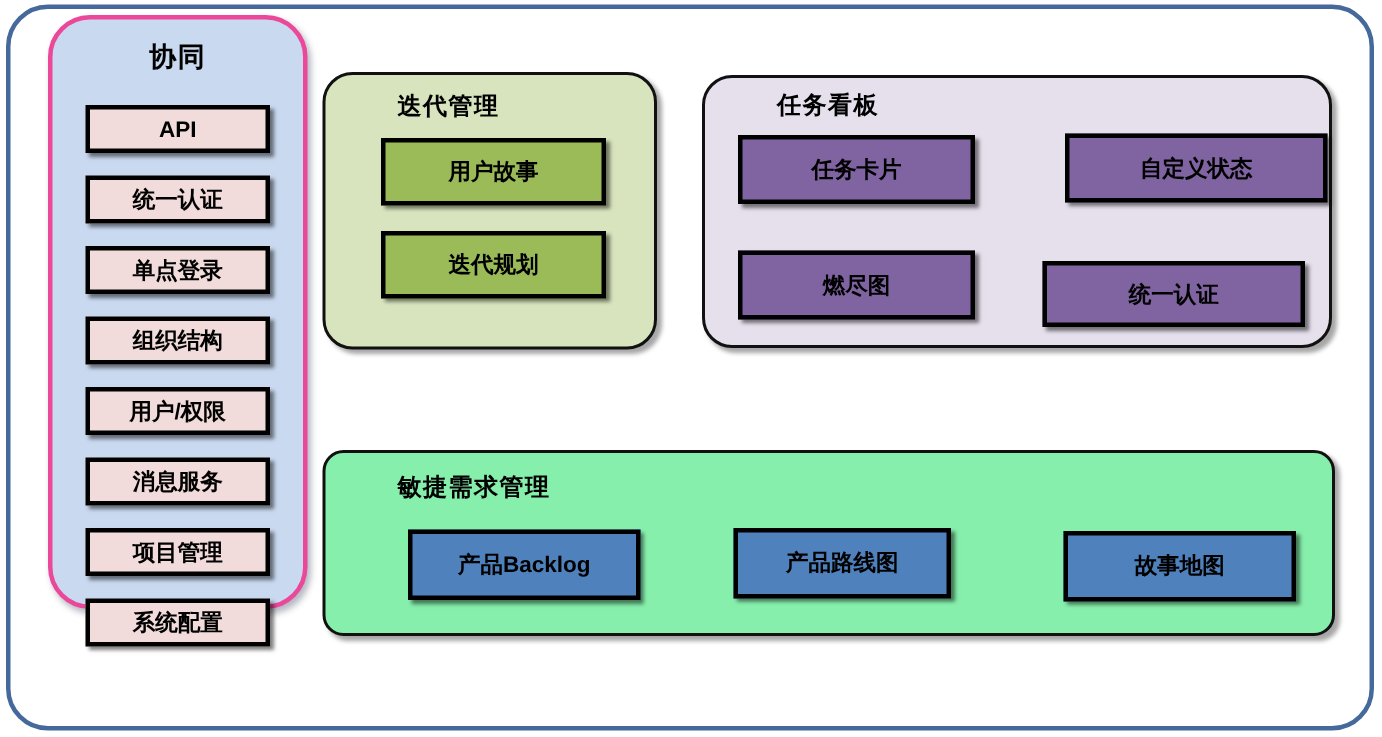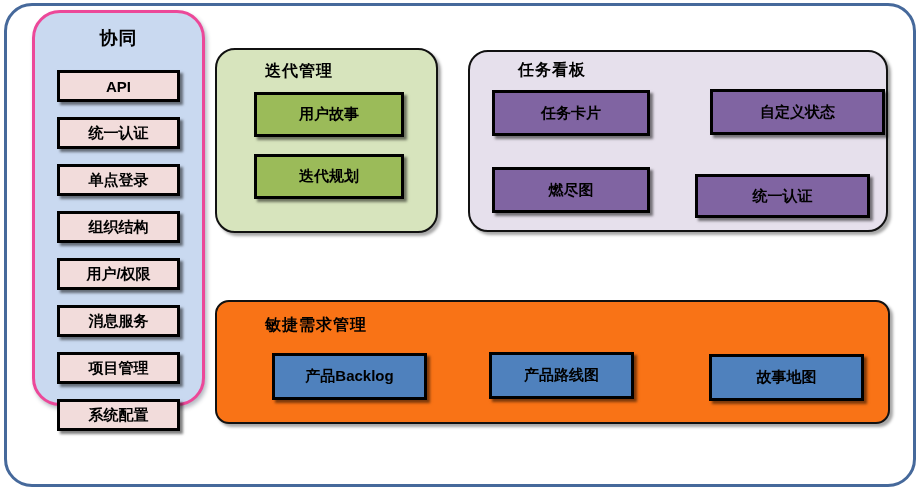--- a/index.html
+++ b/index.html
@@ -45,21 +45,21 @@
   .panel-green {
     left:215px; top:48px; width:223px; height:185px;
     background:#d7e4bd; border-radius:20px;
   }
   .panel-purple {
     left:468px; top:50px; width:420px; height:182px;
     background:#e6e0ec; border-radius:20px;
   }
   .panel-blue {
     left:215px; top:300px; width:675px; height:124px;
-    background:#f97316; border-radius:14px;
+    background:#86efac; border-radius:14px;
   }
   .panel .node { position:absolute; }
   .green-node { background:#9bbb59; }
   .purple-node { background:#8064a2; }
   .blue-node { background:#4f81bd; }
 
   .panel-green .panel-title { margin-top:11px; }
   .panel-purple .panel-title { margin-top:8px; }
   .panel-blue .panel-title { margin-top:13px; }
 

